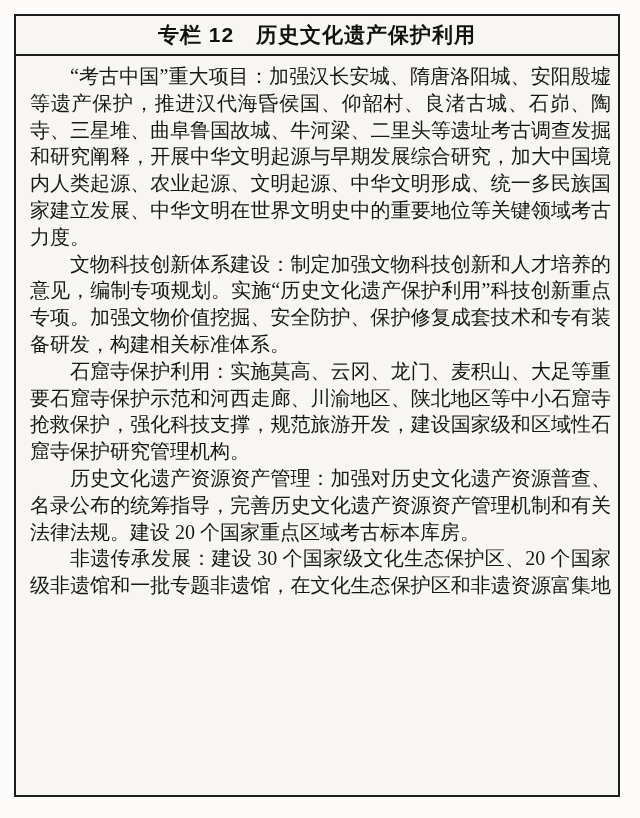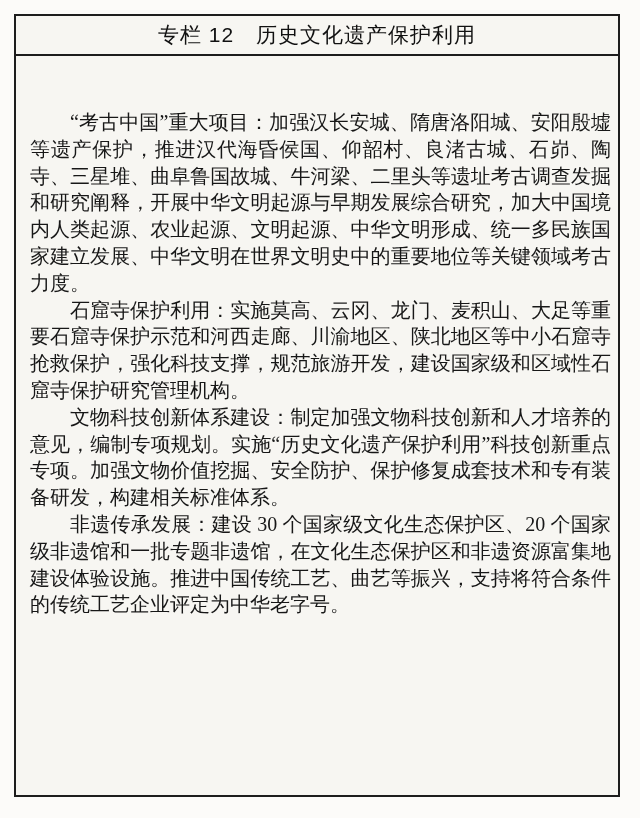--- a/index.html
+++ b/index.html
@@ -25,52 +25,52 @@
     width: 606px;
     height: 783px;
     box-sizing: border-box;
     border: 2px solid #1d1d1d;
     background: #f7f6f2;
   }
   .panel-title {
     height: 38px;
     line-height: 38px;
     text-align: center;
-    font-weight: normal;
+    font-weight: bold;
     font-size: 21px;
     letter-spacing: 1px;
     color: #111111;
     border-bottom: 2px solid #1d1d1d;
     font-family: "Liberation Sans", "DejaVu Sans", sans-serif;
     overflow: hidden;
     white-space: nowrap;
   }
   .panel-body {
     box-sizing: border-box;
     padding: 7px 7px 0 14px;
     height: 546px;
     overflow: hidden;
-    margin-top: 46px;
   }
   .panel-body p {
     margin: 0;
     text-indent: 2em;
     font-size: 20px;
     line-height: 26.8px;
     color: #171717;
     text-align: justify;
     text-justify: inter-ideograph;
   }
 </style>
 </head>
 <body>
 
 <div class="page">
   <div class="panel">
     <div class="panel-title">专栏 12　历史文化遗产保护利用</div>
     <div class="panel-body">
       <p>“考古中国”重大项目：加强汉长安城、隋唐洛阳城、安阳殷墟等遗产保护，推进汉代海昏侯国、仰韶村、良渚古城、石峁、陶寺、三星堆、曲阜鲁国故城、牛河梁、二里头等遗址考古调查发掘和研究阐释，开展中华文明起源与早期发展综合研究，加大中国境内人类起源、农业起源、文明起源、中华文明形成、统一多民族国家建立发展、中华文明在世界文明史中的重要地位等关键领域考古力度。</p>
+      <p>文物科技创新体系建设：制定加强文物科技创新和人才培养的意见，编制专项规划。实施“历史文化遗产保护利用”科技创新重点专项。加强文物价值挖掘、安全防护、保护修复成套技术和专有装备研发，构建相关标准体系。</p>
       <p>石窟寺保护利用：实施莫高、云冈、龙门、麦积山、大足等重要石窟寺保护示范和河西走廊、川渝地区、陕北地区等中小石窟寺抢救保护，强化科技支撑，规范旅游开发，建设国家级和区域性石窟寺保护研究管理机构。</p>
-      <p>文物科技创新体系建设：制定加强文物科技创新和人才培养的意见，编制专项规划。实施“历史文化遗产保护利用”科技创新重点专项。加强文物价值挖掘、安全防护、保护修复成套技术和专有装备研发，构建相关标准体系。</p>
+      <p>历史文化遗产资源资产管理：加强对历史文化遗产资源普查、名录公布的统筹指导，完善历史文化遗产资源资产管理机制和有关法律法规。建设 20 个国家重点区域考古标本库房。</p>
       <p>非遗传承发展：建设 30 个国家级文化生态保护区、20 个国家级非遗馆和一批专题非遗馆，在文化生态保护区和非遗资源富集地建设体验设施。推进中国传统工艺、曲艺等振兴，支持将符合条件的传统工艺企业评定为中华老字号。</p>
     </div>
   </div>
 </div>
 
 </body></html>

